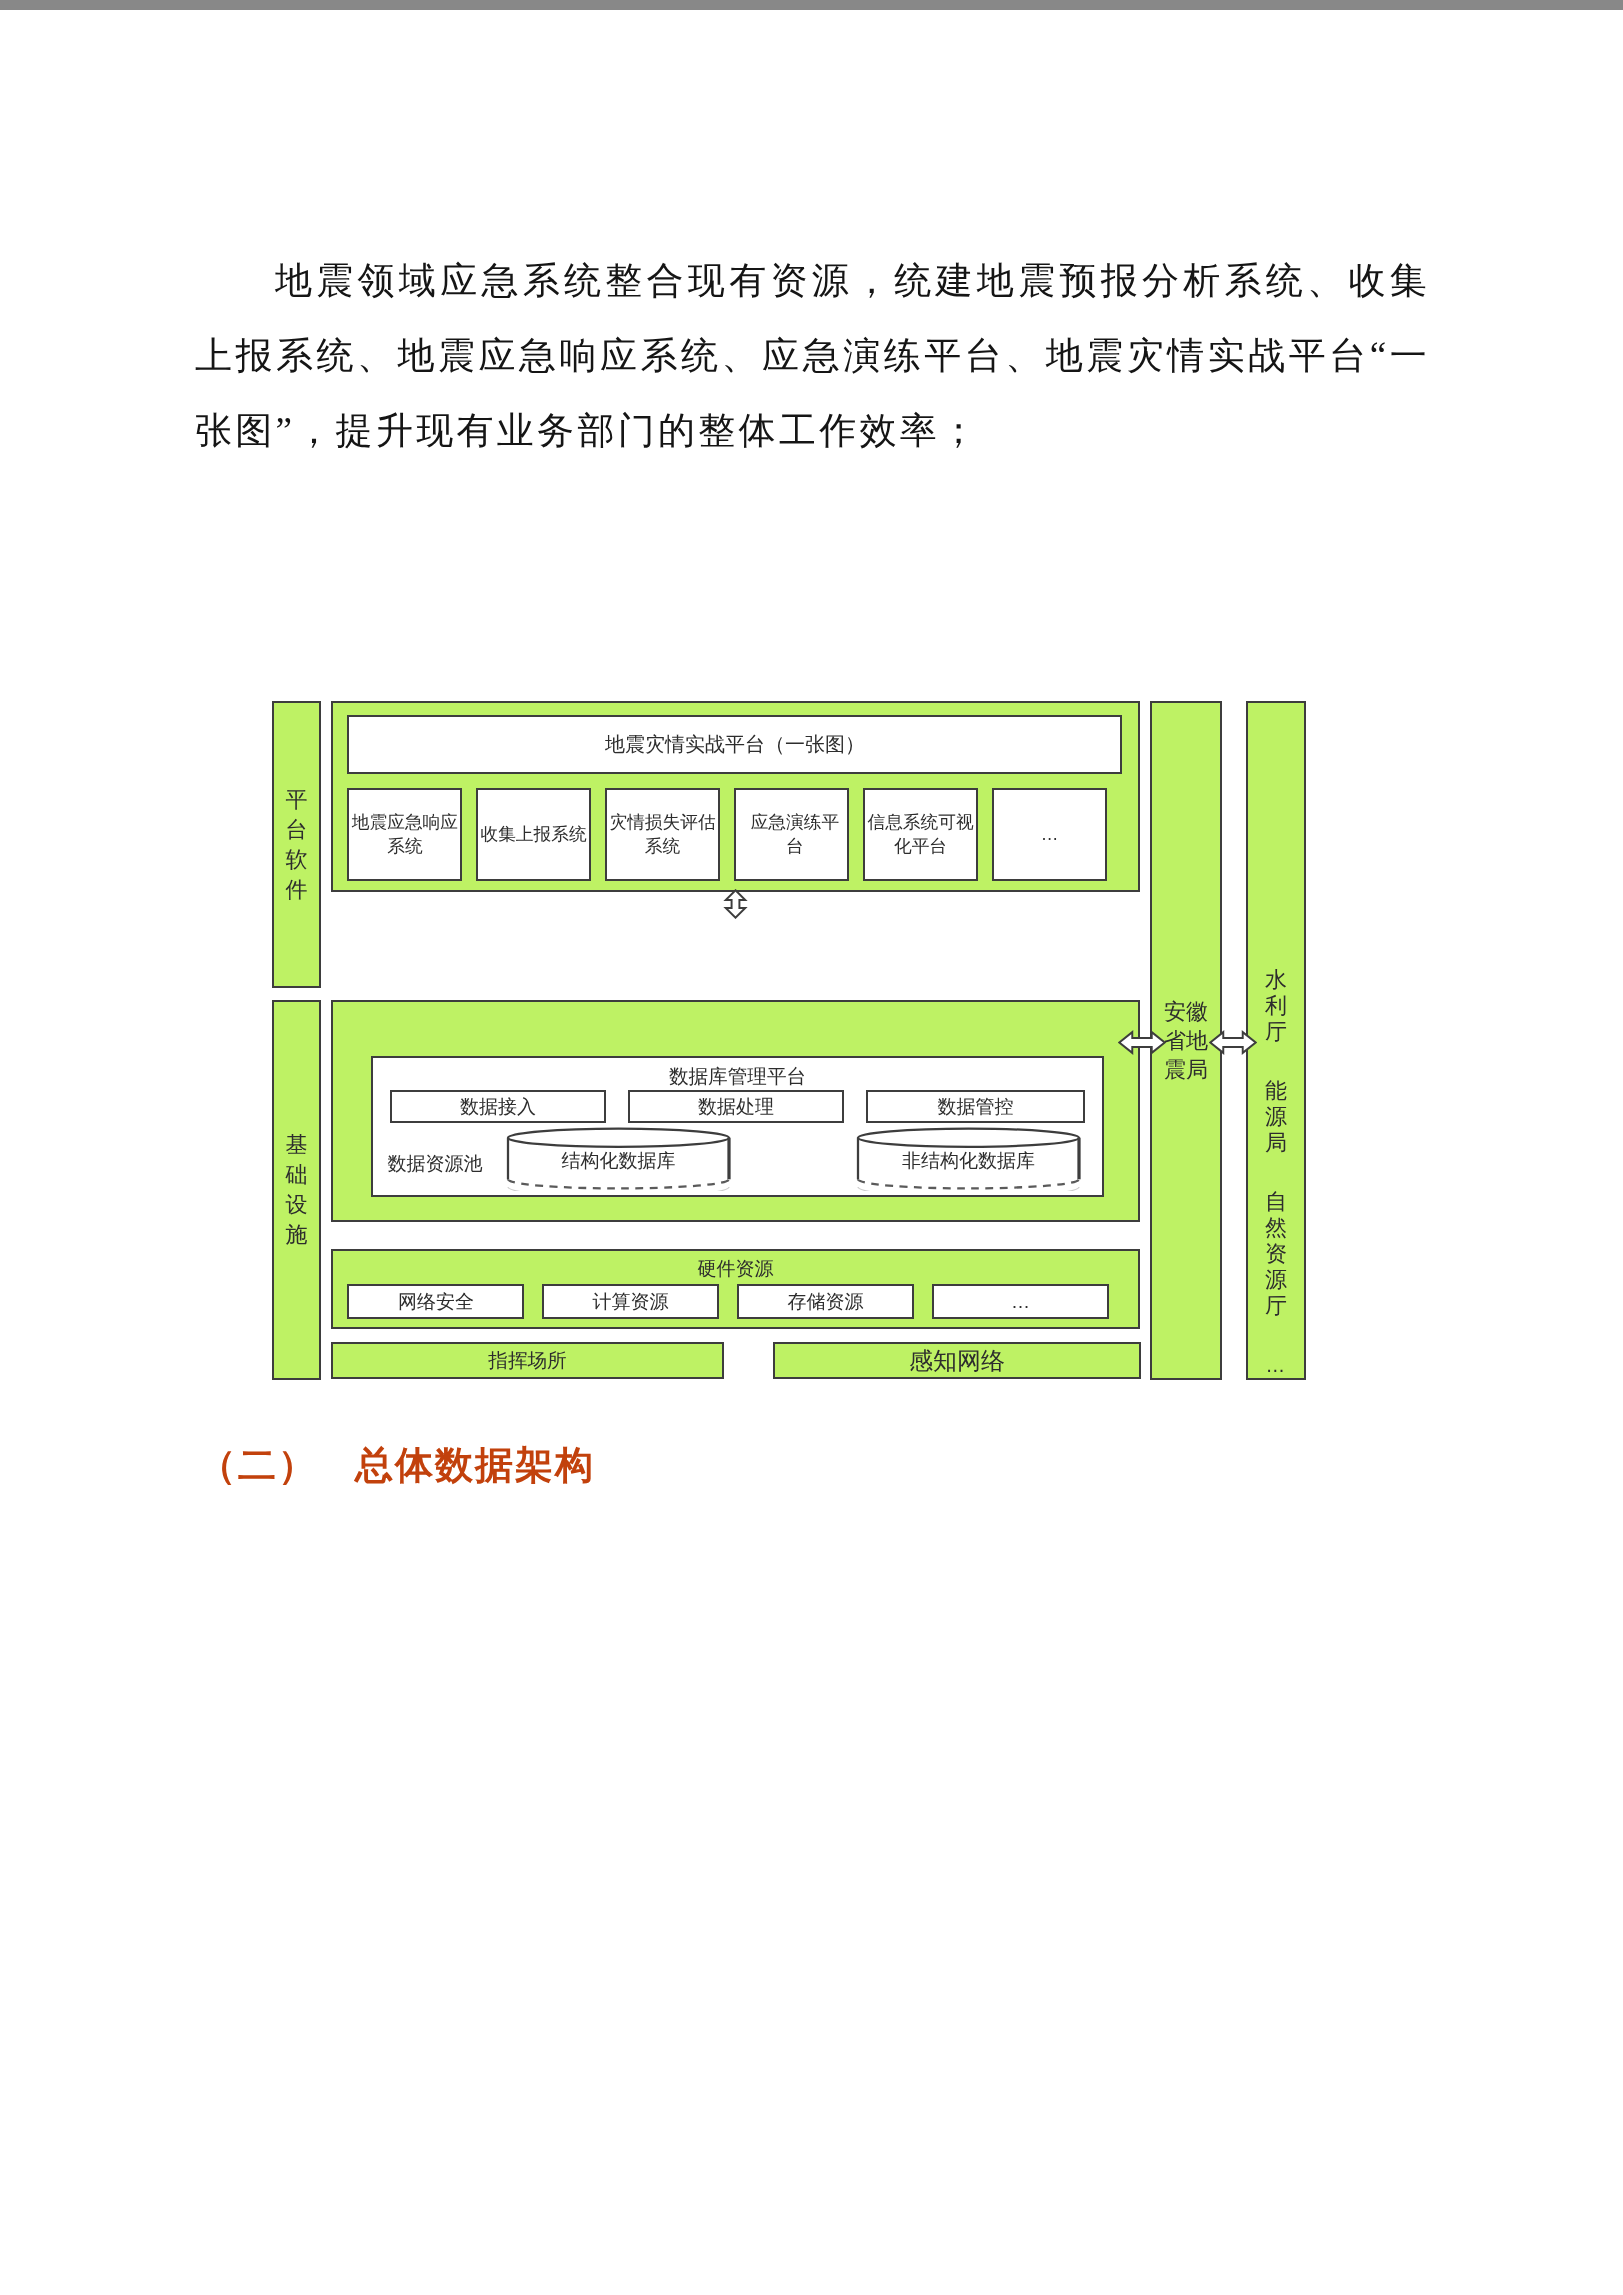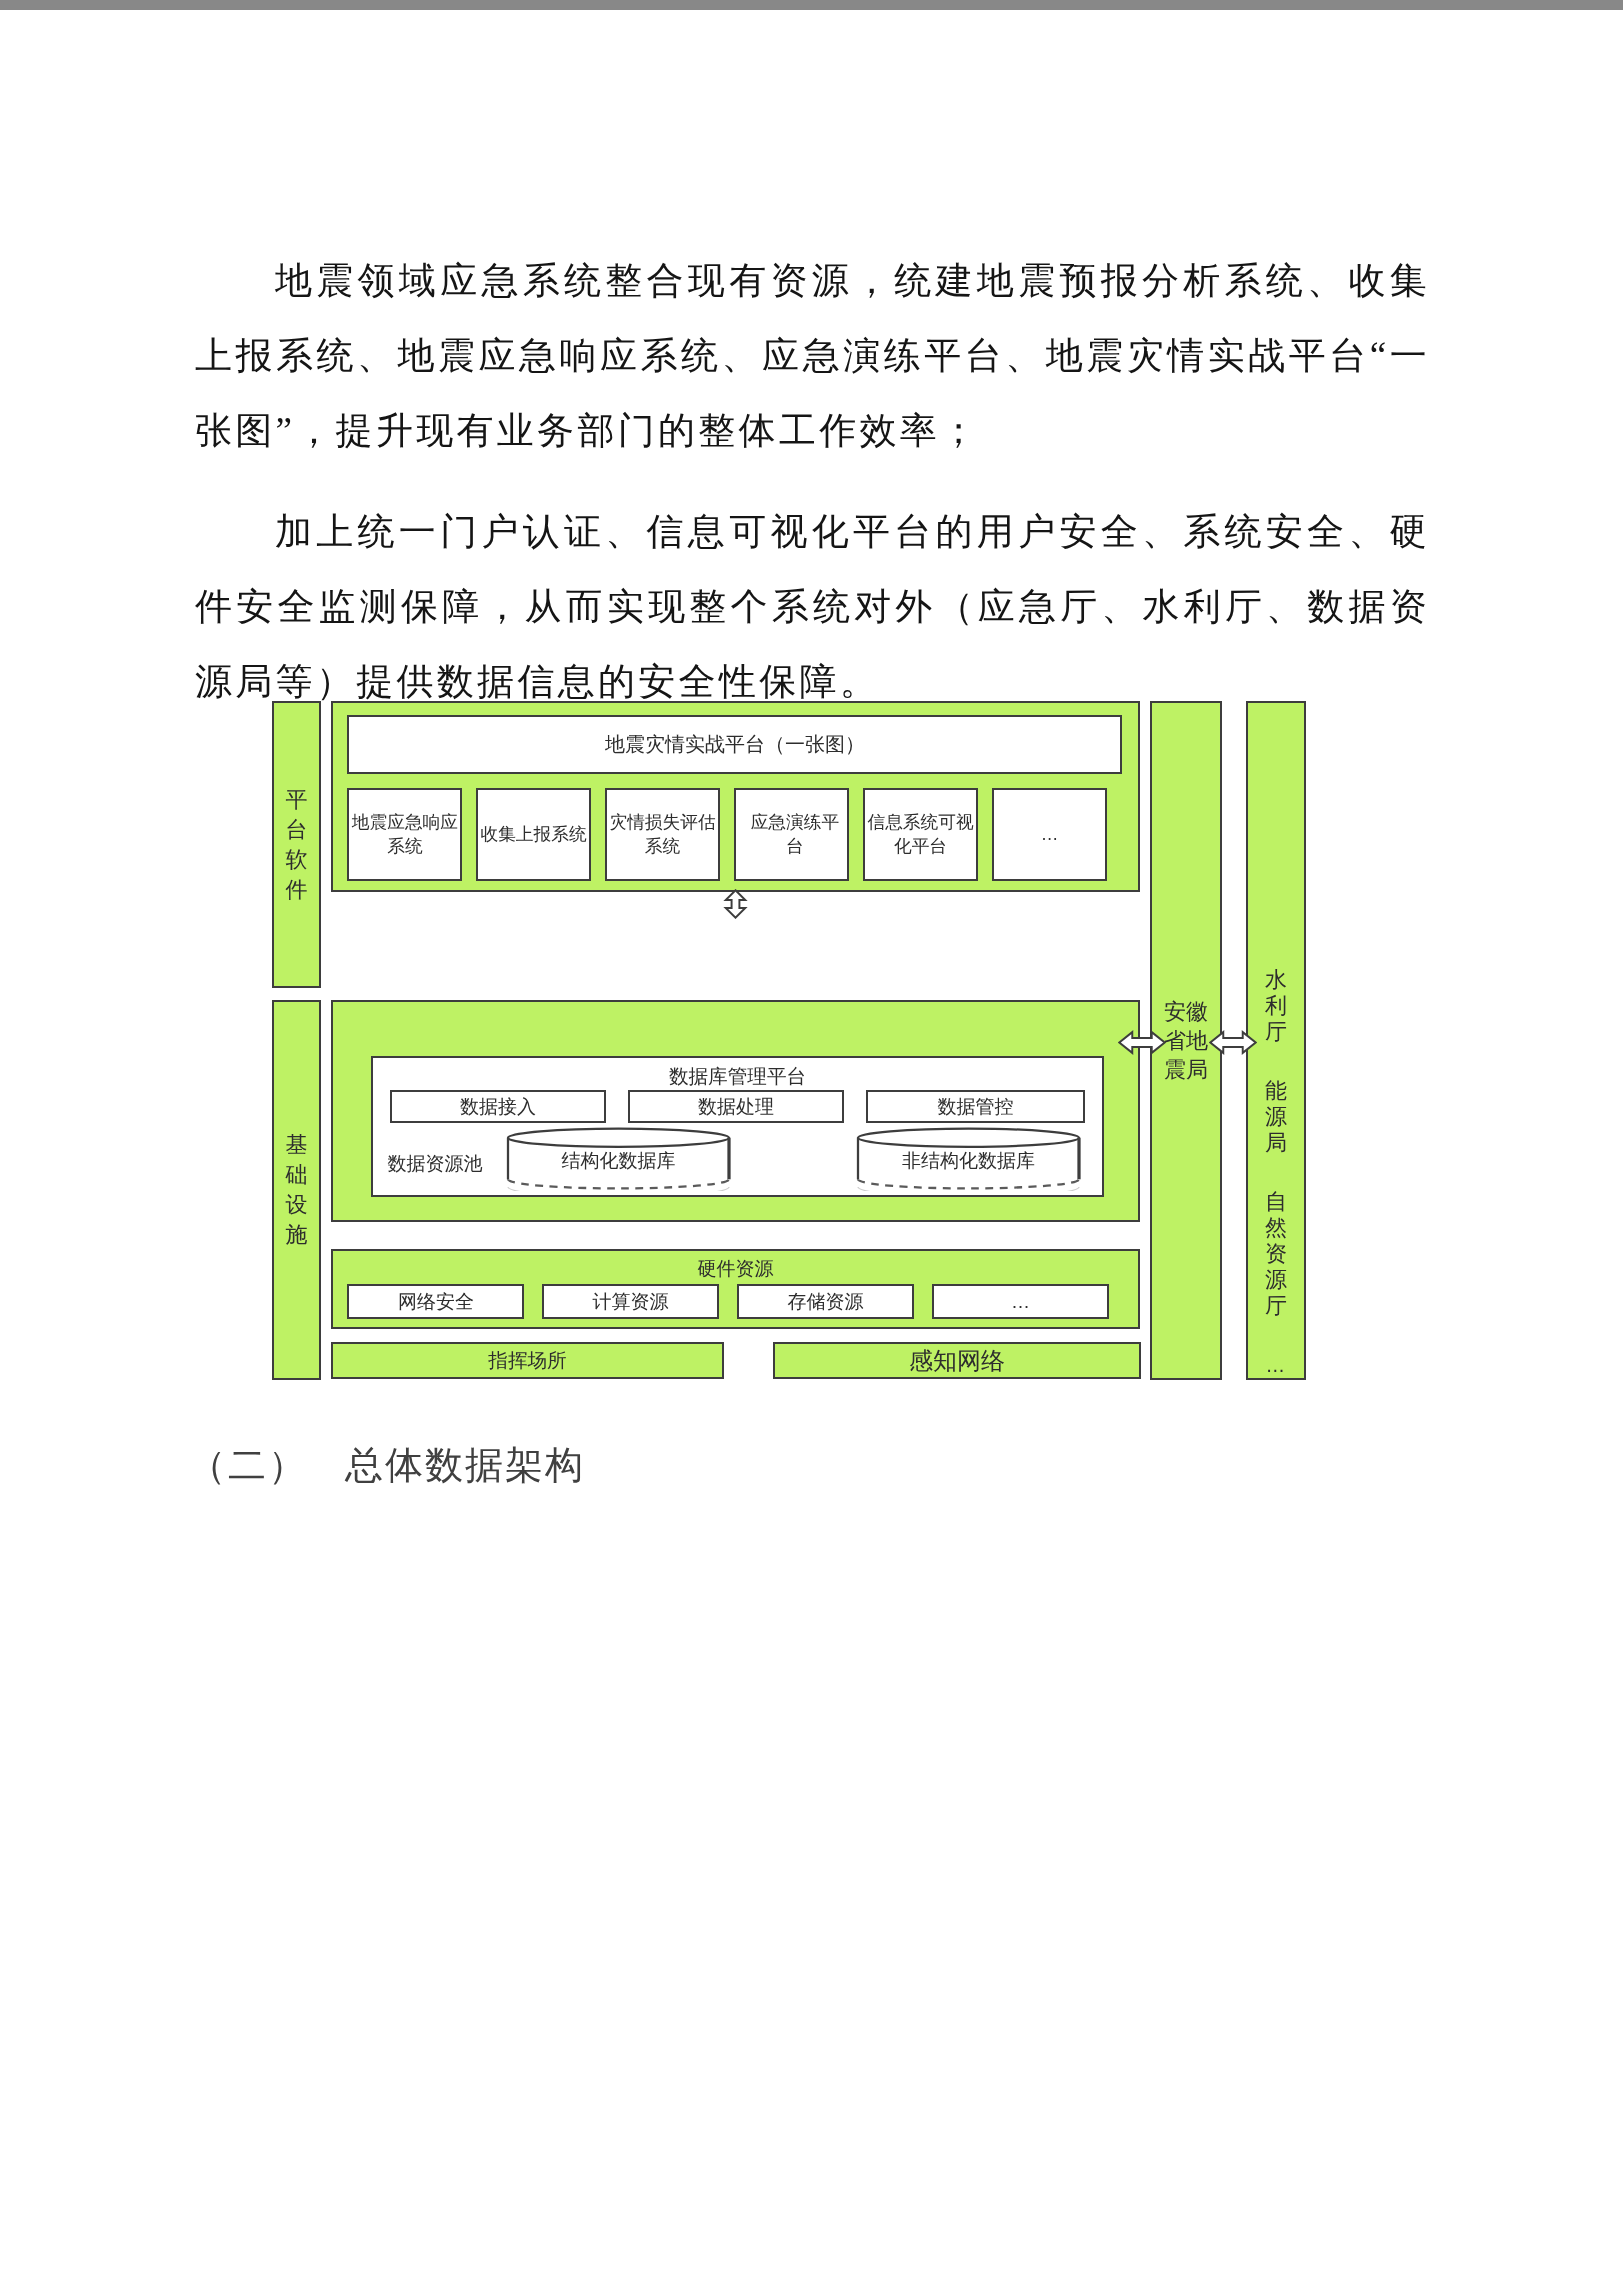--- a/index.html
+++ b/index.html
@@ -13,22 +13,22 @@
     color:#1e1e1e;
   }
   
   .para{
     position:absolute;left:195px;width:1235px;
     font-size:37px;line-height:75px;letter-spacing:3.3px;
     text-align:justify;text-justify:inter-ideograph;
     text-indent:80px;color:#151515;
   }
   .heading{
-    position:absolute;left:188px;top:1430px;
-    font-size:38px;font-weight:normal;letter-spacing:2px;color:#404040;
+    position:absolute;left:198px;top:1430px;
+    font-size:38px;font-weight:bold;letter-spacing:2px;color:#c2410c;
     white-space:nowrap;
   }
   .heading .h-title{margin-left:37px;}
   
   .diagram{
     position:absolute;left:272px;top:691px;width:1034px;height:679px;
     font-family:"Liberation Sans", sans-serif;color:#2d2d2d;
   }
   .diagram *, .diagram{box-sizing:border-box;}
   .dbox{position:absolute;background:#bef264;border:2.6px solid #3d3d3d;}
@@ -47,21 +47,20 @@
   .dept-dots{font-size:19.6px;letter-spacing:1.3px;}
   .bureau-txt{display:inline-block;width:2.3em;font-size:22px;line-height:29px;word-break:break-all;text-align:center;}
   .arrow-svg{position:absolute;}
 </style>
 </head>
 <body>
 
 <div class="page">
 
   <p class="para" style="top:196px;">地震领域应急系统整合现有资源，统建地震预报分析系统、收集上报系统、地震应急响应系统、应急演练平台、地震灾情实战平台“一张图”，提升现有业务部门的整体工作效率；</p>
-  <p class="para" style="top:447px;">加上统一门户认证、信息可视化平台的用户安全、系统安全、硬件安全监测保障，从而实现整个系统对外（应急厅、水利厅、数据资源局等）提供数据信息的安全性保障。</p>
 
   <div class="diagram">
 
     <div class="dbox vlabel" style="left:0;top:0;width:49px;height:287px;">
       <span class="vtxt">平台软件</span>
     </div>
     <div class="dbox vlabel" style="left:0;top:299px;width:49px;height:380px;">
       <span class="vtxt">基础设施</span>
     </div>
 

